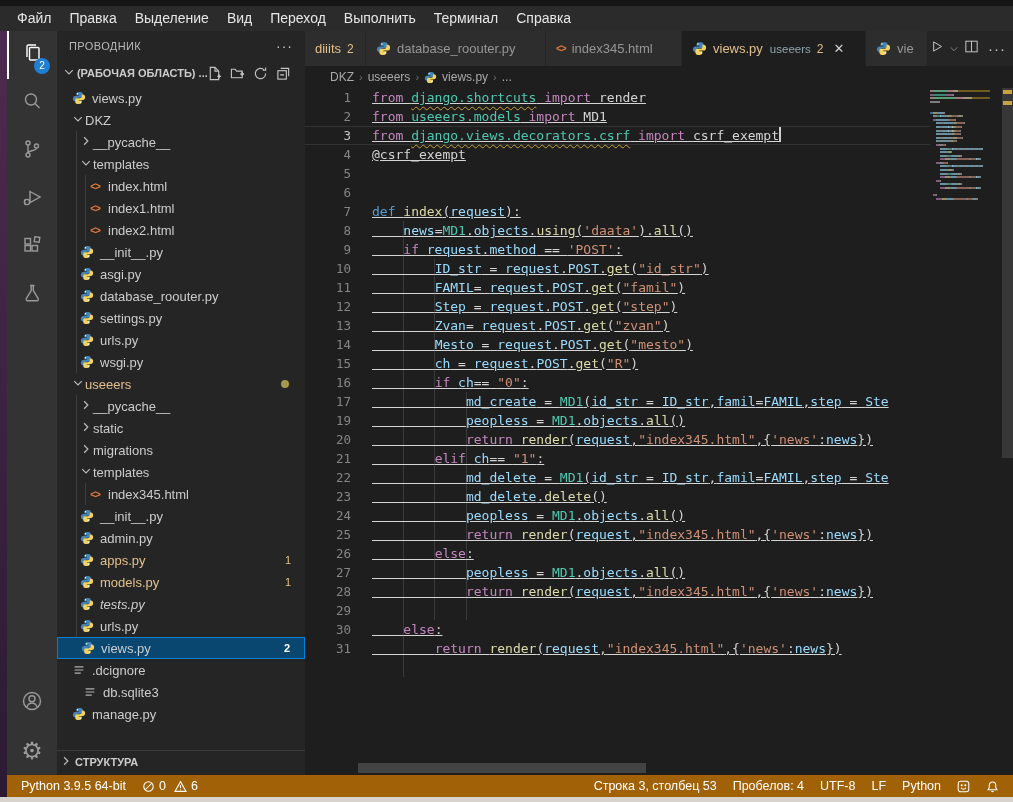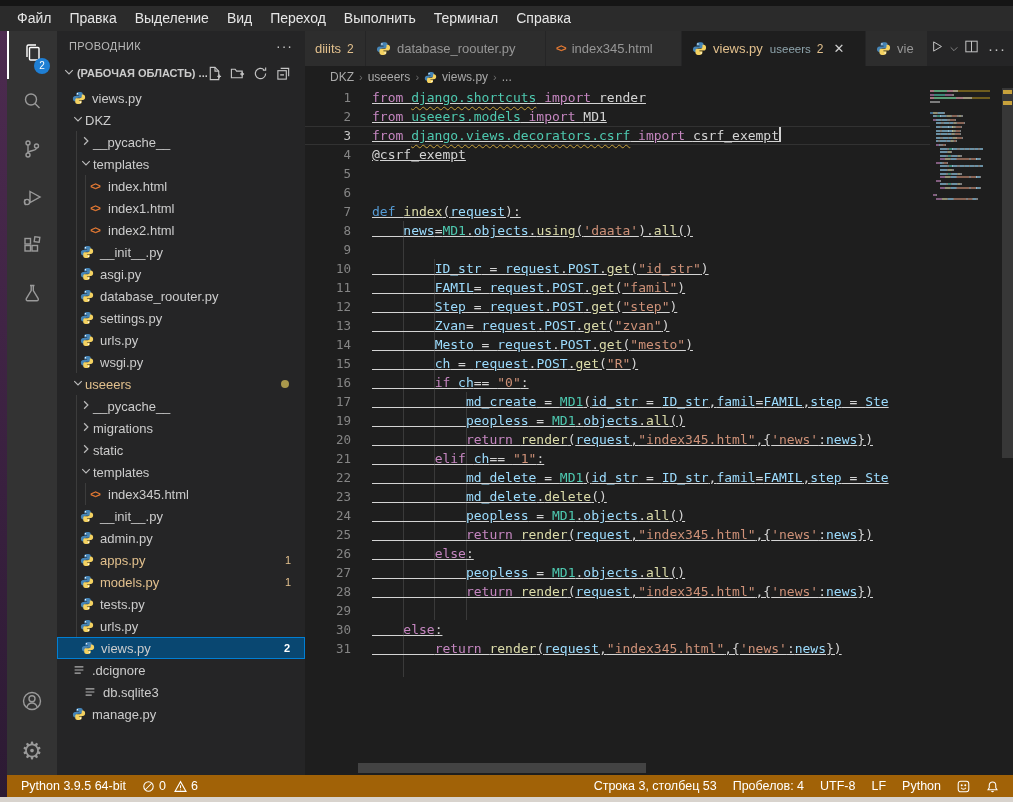--- a/index.html
+++ b/index.html
@@ -349,27 +349,27 @@
           <div class="trow" style="padding-left: 22px;">
             <span class="chev"><svg viewBox="0 0 16 16">
                 <path d="M5.5 3l5 5-5 5"></path>
               </svg></span>
             <span class="tlabel">__pycache__</span>
           </div>
           <div class="trow" style="padding-left: 22px;">
             <span class="chev"><svg viewBox="0 0 16 16">
                 <path d="M5.5 3l5 5-5 5"></path>
               </svg></span>
-            <span class="tlabel">migrations</span>
+            <span class="tlabel">static</span>
           </div>
           <div class="trow" style="padding-left: 22px;">
             <span class="chev"><svg viewBox="0 0 16 16">
                 <path d="M5.5 3l5 5-5 5"></path>
               </svg></span>
-            <span class="tlabel">static</span>
+            <span class="tlabel">migrations</span>
           </div>
           <div class="trow" style="padding-left: 22px;">
             <span class="chev"><svg viewBox="0 0 16 16" style="transform:rotate(90deg)">
                 <path d="M5.5 3l5 5-5 5"></path>
               </svg></span>
             <span class="tlabel">templates</span>
           </div>
           <div class="trow" style="padding-left: 30px;">
             <span class="ficon">
               <span class="html-glyph">&lt;&gt;</span>
@@ -415,21 +415,21 @@
               <svg viewBox="0 0 16 16">
                 <path fill="#4584b6" d="M7.9 1.2c-2 0-3 .9-3 2.2v1.7h3.2v.7H3.6C2.2 5.8 1 6.9 1 8.9c0 1.9 1.1 3 2.6 3h1.2v-1.9c0-1.3 1-2.3 2.3-2.3h3.3c1.1 0 1.9-.8 1.9-1.9V3.4c0-1.3-1.2-2.2-2.5-2.2H7.9z"></path>
                 <circle fill="#fff" cx="6.3" cy="3.2" r=".8"></circle>
                 <path fill="#f4d261" d="M8.1 14.8c2 0 3-.9 3-2.2v-1.7H7.9v-.7h4.5c1.4 0 2.6-1.1 2.6-3.1 0-1.9-1.1-3-2.6-3h-1.2V6c0 1.3-1 2.3-2.3 2.3H5.6c-1.1 0-1.9.8-1.9 1.9v2.4c0 1.3 1.2 2.2 2.5 2.2h1.9z"></path>
                 <circle fill="#fff" cx="9.7" cy="12.8" r=".8"></circle>
               </svg>
             </span>
             <span class="tlabel">models.py</span>
             <span class="tbadge">1</span>
           </div>
-          <div class="trow" style="padding-left: 22px;">
+          <div class="trow" style="padding-left: 22px; font-style: italic;">
             <span class="ficon">
               <svg viewBox="0 0 16 16">
                 <path fill="#4584b6" d="M7.9 1.2c-2 0-3 .9-3 2.2v1.7h3.2v.7H3.6C2.2 5.8 1 6.9 1 8.9c0 1.9 1.1 3 2.6 3h1.2v-1.9c0-1.3 1-2.3 2.3-2.3h3.3c1.1 0 1.9-.8 1.9-1.9V3.4c0-1.3-1.2-2.2-2.5-2.2H7.9z"></path>
                 <circle fill="#fff" cx="6.3" cy="3.2" r=".8"></circle>
                 <path fill="#f4d261" d="M8.1 14.8c2 0 3-.9 3-2.2v-1.7H7.9v-.7h4.5c1.4 0 2.6-1.1 2.6-3.1 0-1.9-1.1-3-2.6-3h-1.2V6c0 1.3-1 2.3-2.3 2.3H5.6c-1.1 0-1.9.8-1.9 1.9v2.4c0 1.3 1.2 2.2 2.5 2.2h1.9z"></path>
                 <circle fill="#fff" cx="9.7" cy="12.8" r=".8"></circle>
               </svg>
             </span>
             <span class="tlabel">tests.py</span>
           </div>
@@ -477,20 +477,26 @@
               <svg viewBox="0 0 16 16">
                 <path fill="#4584b6" d="M7.9 1.2c-2 0-3 .9-3 2.2v1.7h3.2v.7H3.6C2.2 5.8 1 6.9 1 8.9c0 1.9 1.1 3 2.6 3h1.2v-1.9c0-1.3 1-2.3 2.3-2.3h3.3c1.1 0 1.9-.8 1.9-1.9V3.4c0-1.3-1.2-2.2-2.5-2.2H7.9z"></path>
                 <circle fill="#fff" cx="6.3" cy="3.2" r=".8"></circle>
                 <path fill="#f4d261" d="M8.1 14.8c2 0 3-.9 3-2.2v-1.7H7.9v-.7h4.5c1.4 0 2.6-1.1 2.6-3.1 0-1.9-1.1-3-2.6-3h-1.2V6c0 1.3-1 2.3-2.3 2.3H5.6c-1.1 0-1.9.8-1.9 1.9v2.4c0 1.3 1.2 2.2 2.5 2.2h1.9z"></path>
                 <circle fill="#fff" cx="9.7" cy="12.8" r=".8"></circle>
               </svg>
             </span>
             <span class="tlabel">manage.py</span>
           </div>
         </div>
+      <div class="sb-bottom">
+        <span class="chev"><svg viewBox="0 0 16 16">
+              <path d="M5.5 3l5 5-5 5"></path>
+            </svg></span>
+        <span>СТРУКТУРА</span>
+      </div>
     </div>
 
     <div class="editor-col">
       <div class="tabbar" id="tabbar">
           <div class="tab t-mod" style="width: 61px;">
             <span>diiits</span>
             <span class="nbadge">2</span>
             <span class="dot"></span>
           </div>
           <div class="tab" style="width: 180px;">
@@ -588,20 +594,21 @@
             <div class="cline">
               <span class="ln">7</span>
               <span class="lt"><span class="tk-def">def </span><span class="tk-fn">index</span><span class="tk-pln">(</span><span class="tk-var">request</span><span class="tk-pln">):</span></span>
             </div>
             <div class="cline">
               <span class="ln">8</span>
               <span class="lt"><span class="tk-pln">    </span><span class="tk-var">news</span><span class="tk-pln">=</span><span class="tk-cls">MD1</span><span class="tk-pln">.</span><span class="tk-var">objects</span><span class="tk-pln">.</span><span class="tk-fn">using</span><span class="tk-pln">(</span><span class="tk-str">'daata'</span><span class="tk-pln">).</span><span class="tk-fn">all</span><span class="tk-pln">()</span></span>
             </div>
             <div class="cline">
               <span class="ln">9</span>
+              <span class="lt"><span class="tk-pln">    </span><span class="tk-kw">if </span><span class="tk-var">request</span><span class="tk-pln">.</span><span class="tk-var">method</span><span class="tk-pln"> == </span><span class="tk-str">'POST'</span><span class="tk-pln">:</span></span>
             </div>
             <div class="cline">
               <span class="ln">10</span>
               <span class="lt"><span class="tk-pln">        </span><span class="tk-var">ID_str</span><span class="tk-pln"> = </span><span class="tk-var">request</span><span class="tk-pln">.</span><span class="tk-var">POST</span><span class="tk-pln">.</span><span class="tk-fn">get</span><span class="tk-pln">(</span><span class="tk-str">"id_str"</span><span class="tk-pln">)</span></span>
             </div>
             <div class="cline">
               <span class="ln">11</span>
               <span class="lt"><span class="tk-pln">        </span><span class="tk-var">FAMIL</span><span class="tk-pln">= </span><span class="tk-var">request</span><span class="tk-pln">.</span><span class="tk-var">POST</span><span class="tk-pln">.</span><span class="tk-fn">get</span><span class="tk-pln">(</span><span class="tk-str">"famil"</span><span class="tk-pln">)</span></span>
             </div>
             <div class="cline">

